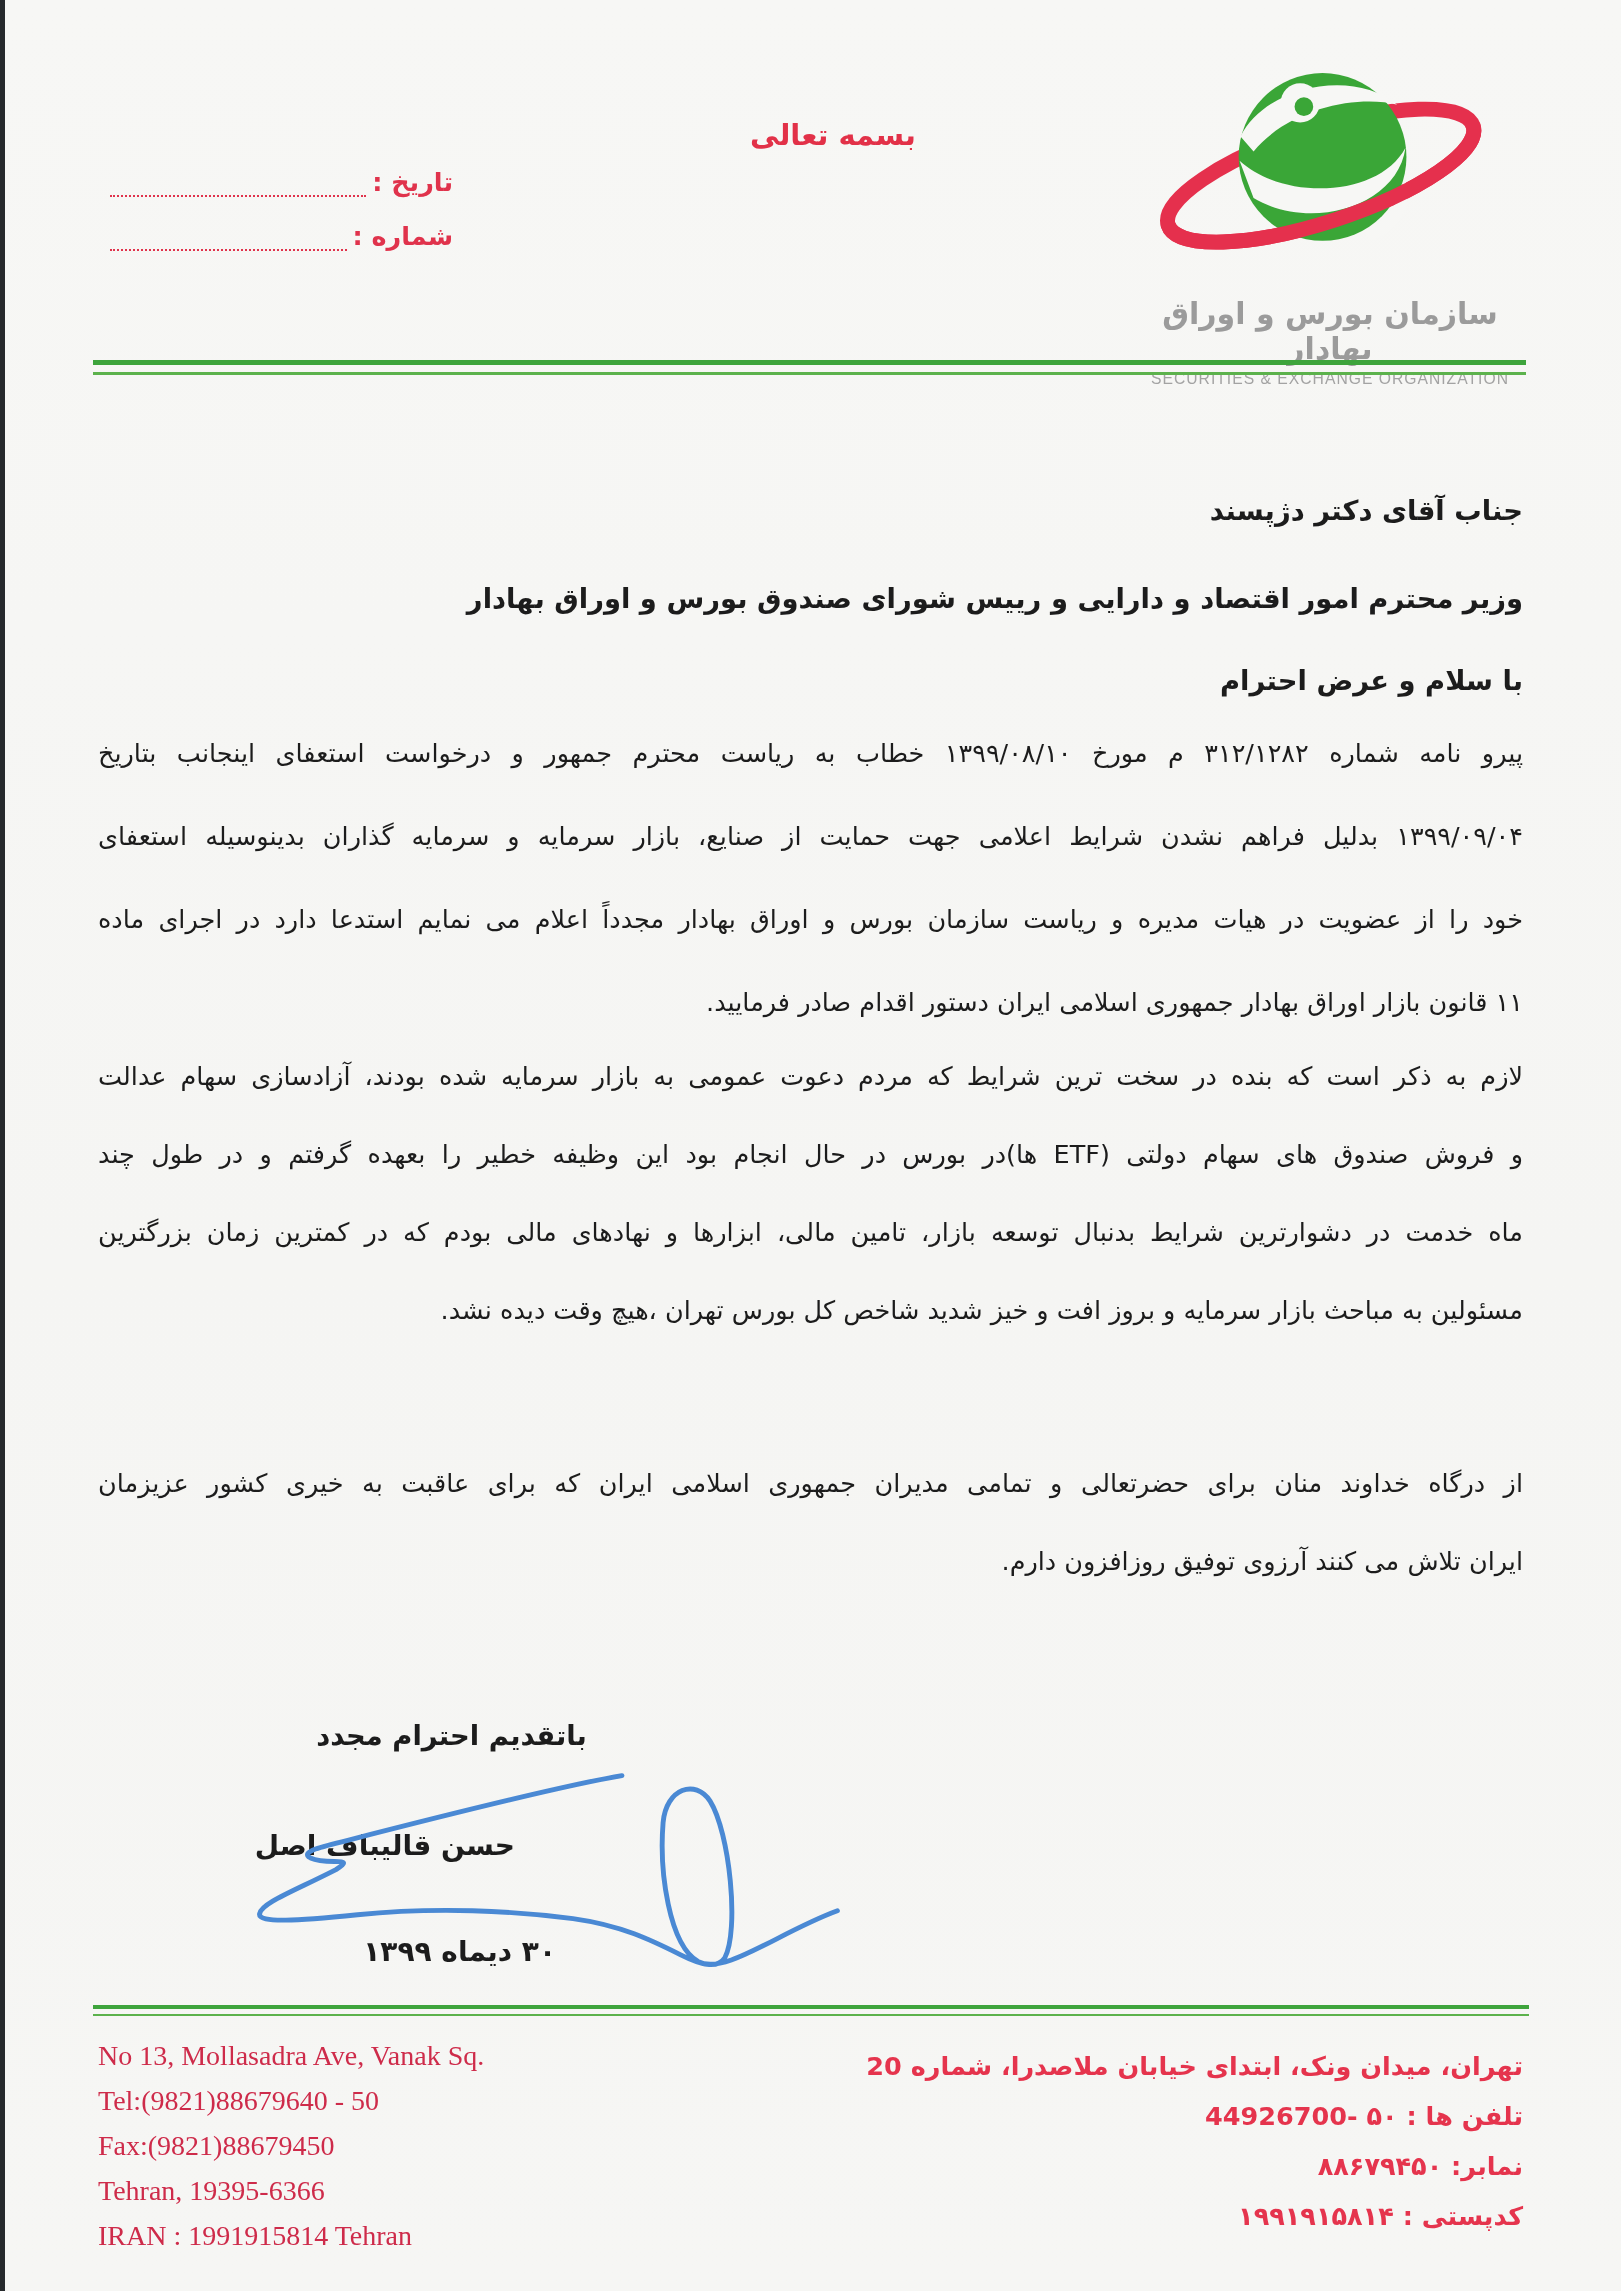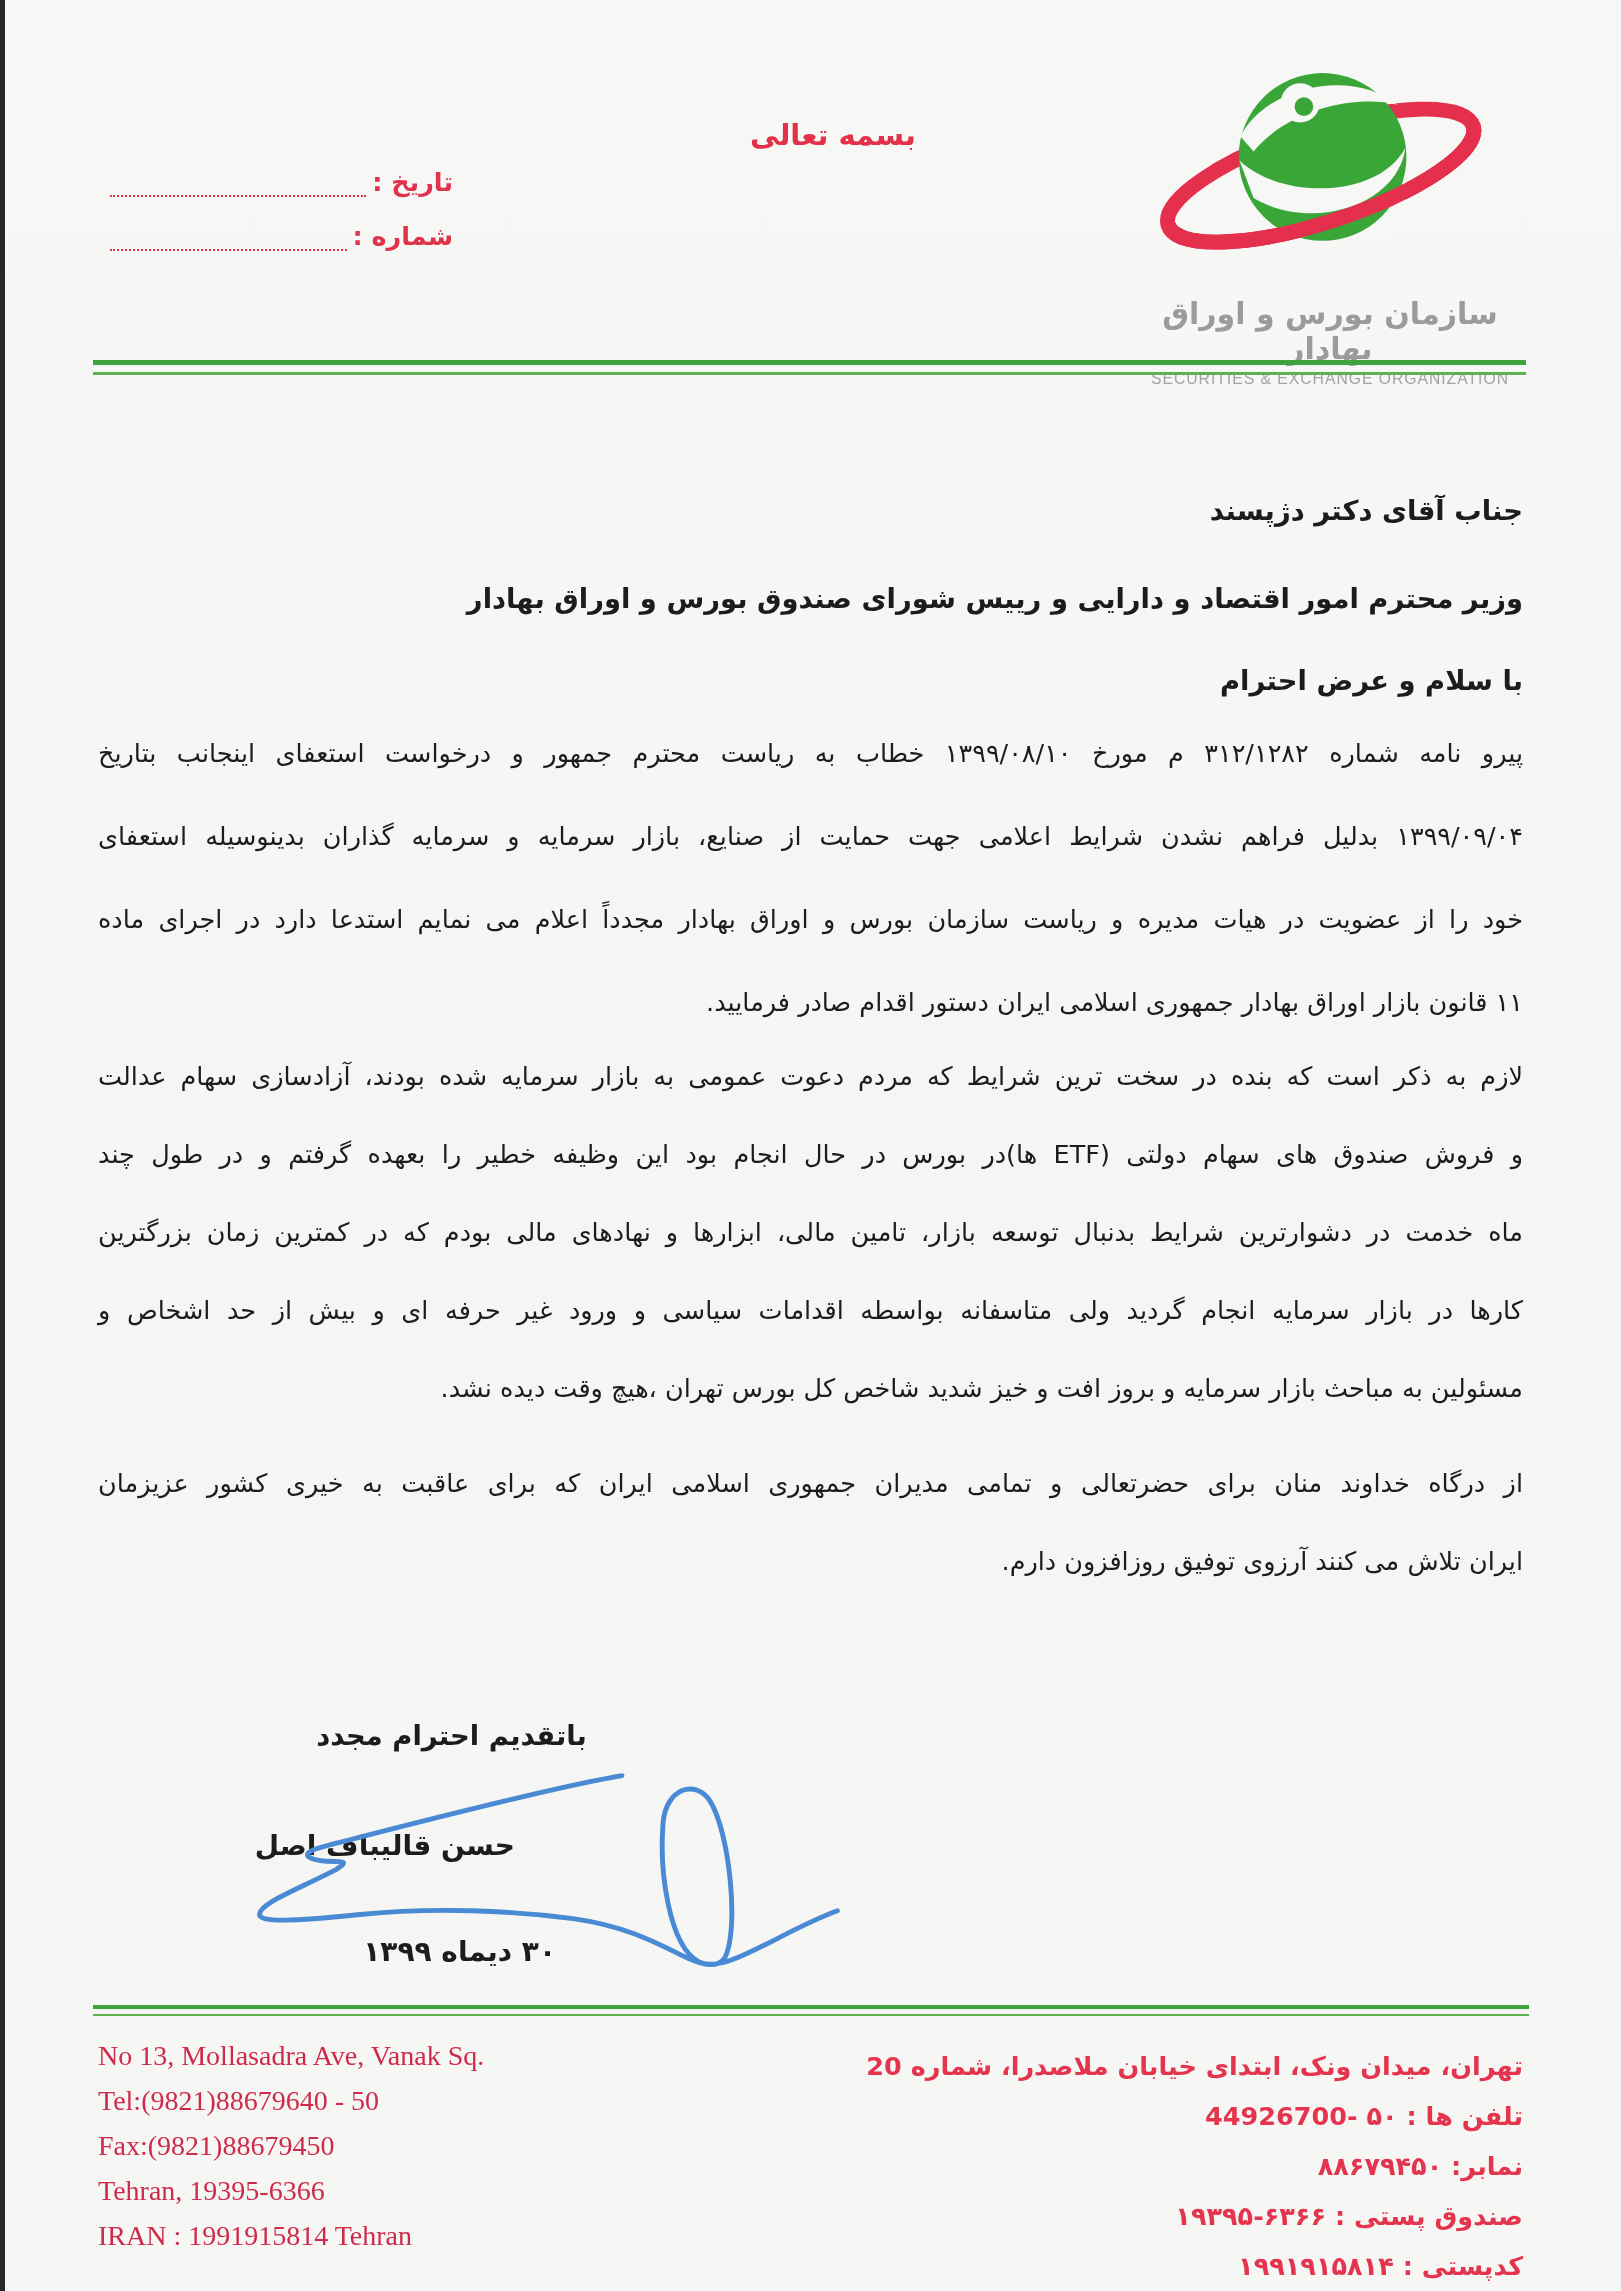--- a/index.html
+++ b/index.html
@@ -104,21 +104,20 @@
     <div class="bline">پیرو نامه شماره ۳۱۲/۱۲۸۲ م مورخ ۱۳۹۹/۰۸/۱۰ خطاب به ریاست محترم جمهور و درخواست استعفای اینجانب بتاریخ</div>
     <div class="bline">۱۳۹۹/۰۹/۰۴ بدلیل فراهم نشدن شرایط اعلامی جهت حمایت از صنایع، بازار سرمایه و سرمایه گذاران بدینوسیله استعفای</div>
     <div class="bline">خود را از عضویت در هیات مدیره و ریاست سازمان بورس و اوراق بهادار مجدداً اعلام می نمایم استدعا دارد در اجرای ماده</div>
     <div class="bline last">۱۱ قانون بازار اوراق بهادار جمهوری اسلامی ایران دستور اقدام صادر فرمایید.</div>
   </div>
 
   <div class="abs para tight" style="top:1037px;">
     <div class="bline">لازم به ذکر است که بنده در سخت ترین شرایط که مردم دعوت عمومی به بازار سرمایه شده بودند، آزادسازی سهام عدالت</div>
     <div class="bline">و فروش صندوق های سهام دولتی (ETF ها)در بورس در حال انجام بود این وظیفه خطیر را بعهده گرفتم و در طول چند</div>
     <div class="bline">ماه خدمت در دشوارترین شرایط بدنبال توسعه بازار، تامین مالی، ابزارها و نهادهای مالی بودم که در کمترین زمان بزرگترین</div>
-    <div class="bline">کارها در بازار سرمایه انجام گردید ولی متاسفانه بواسطه اقدامات سیاسی و ورود غیر حرفه ای و بیش از حد اشخاص و</div>
     <div class="bline last">مسئولین به مباحث بازار سرمایه و بروز افت و خیز شدید شاخص کل بورس تهران ،هیچ وقت دیده نشد.</div>
   </div>
 
   <div class="abs para tight" style="top:1444px;">
     <div class="bline">از درگاه خداوند منان برای حضرتعالی و تمامی مدیران جمهوری اسلامی ایران که برای عاقبت به خیری کشور عزیزمان</div>
     <div class="bline last">ایران تلاش می کنند آرزوی توفیق روزافزون دارم.</div>
   </div>
 
   <div class="abs sig-closing">باتقدیم احترام مجدد</div>
   <div class="abs sig-name">حسن قالیباف اصل</div>
@@ -147,18 +146,17 @@
     <div>Tel:(9821)88679640 - 50</div>
     <div>Fax:(9821)88679450</div>
     <div>Tehran, 19395-6366</div>
     <div>IRAN : 1991915814 Tehran</div>
   </div>
 
   <div class="abs foot-fa">
     <div>تهران، میدان ونک، ابتدای خیابان ملاصدرا، شماره 20</div>
     <div>تلفن ها : ۵۰ -44926700</div>
     <div>نمابر: ۸۸۶۷۹۴۵۰</div>
-    <div>صندوق پستی : ۶۳۶۶-۱۹۳۹۵</div>
     <div>کدپستی : ۱۹۹۱۹۱۵۸۱۴</div>
   </div>
 
 </div>
 
 
 </body></html>

